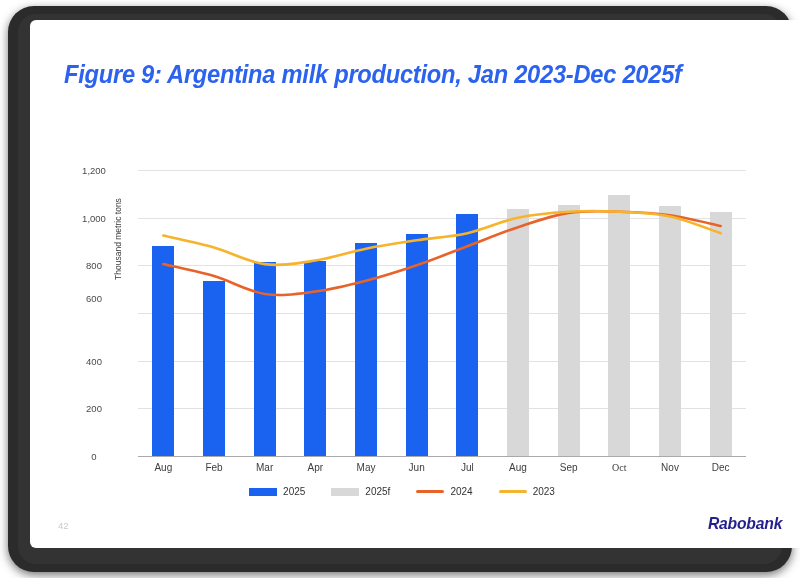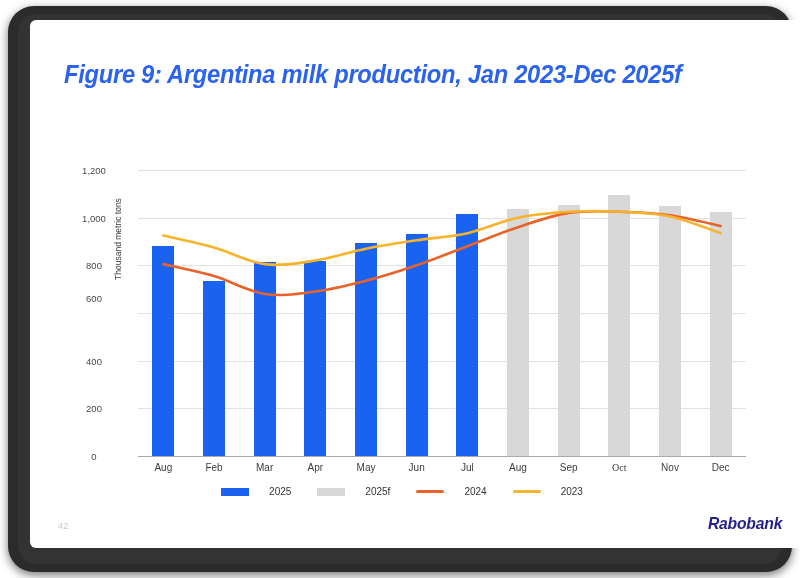--- a/index.html
+++ b/index.html
@@ -156,21 +156,21 @@
     top: 348px;
     width: 700px;
     display: flex;
     justify-content: center;
     align-items: center;
     gap: 26px;
   }
   .legend-item {
     display: flex;
     align-items: center;
-    gap: 20px;
+    gap: 6px;
     font-size: 10px;
     color: #333333;
   }
   .legend-swatch-bar {
     width: 28px;
     height: 8px;
   }
   .legend-swatch-line {
     width: 28px;
     height: 3px;

